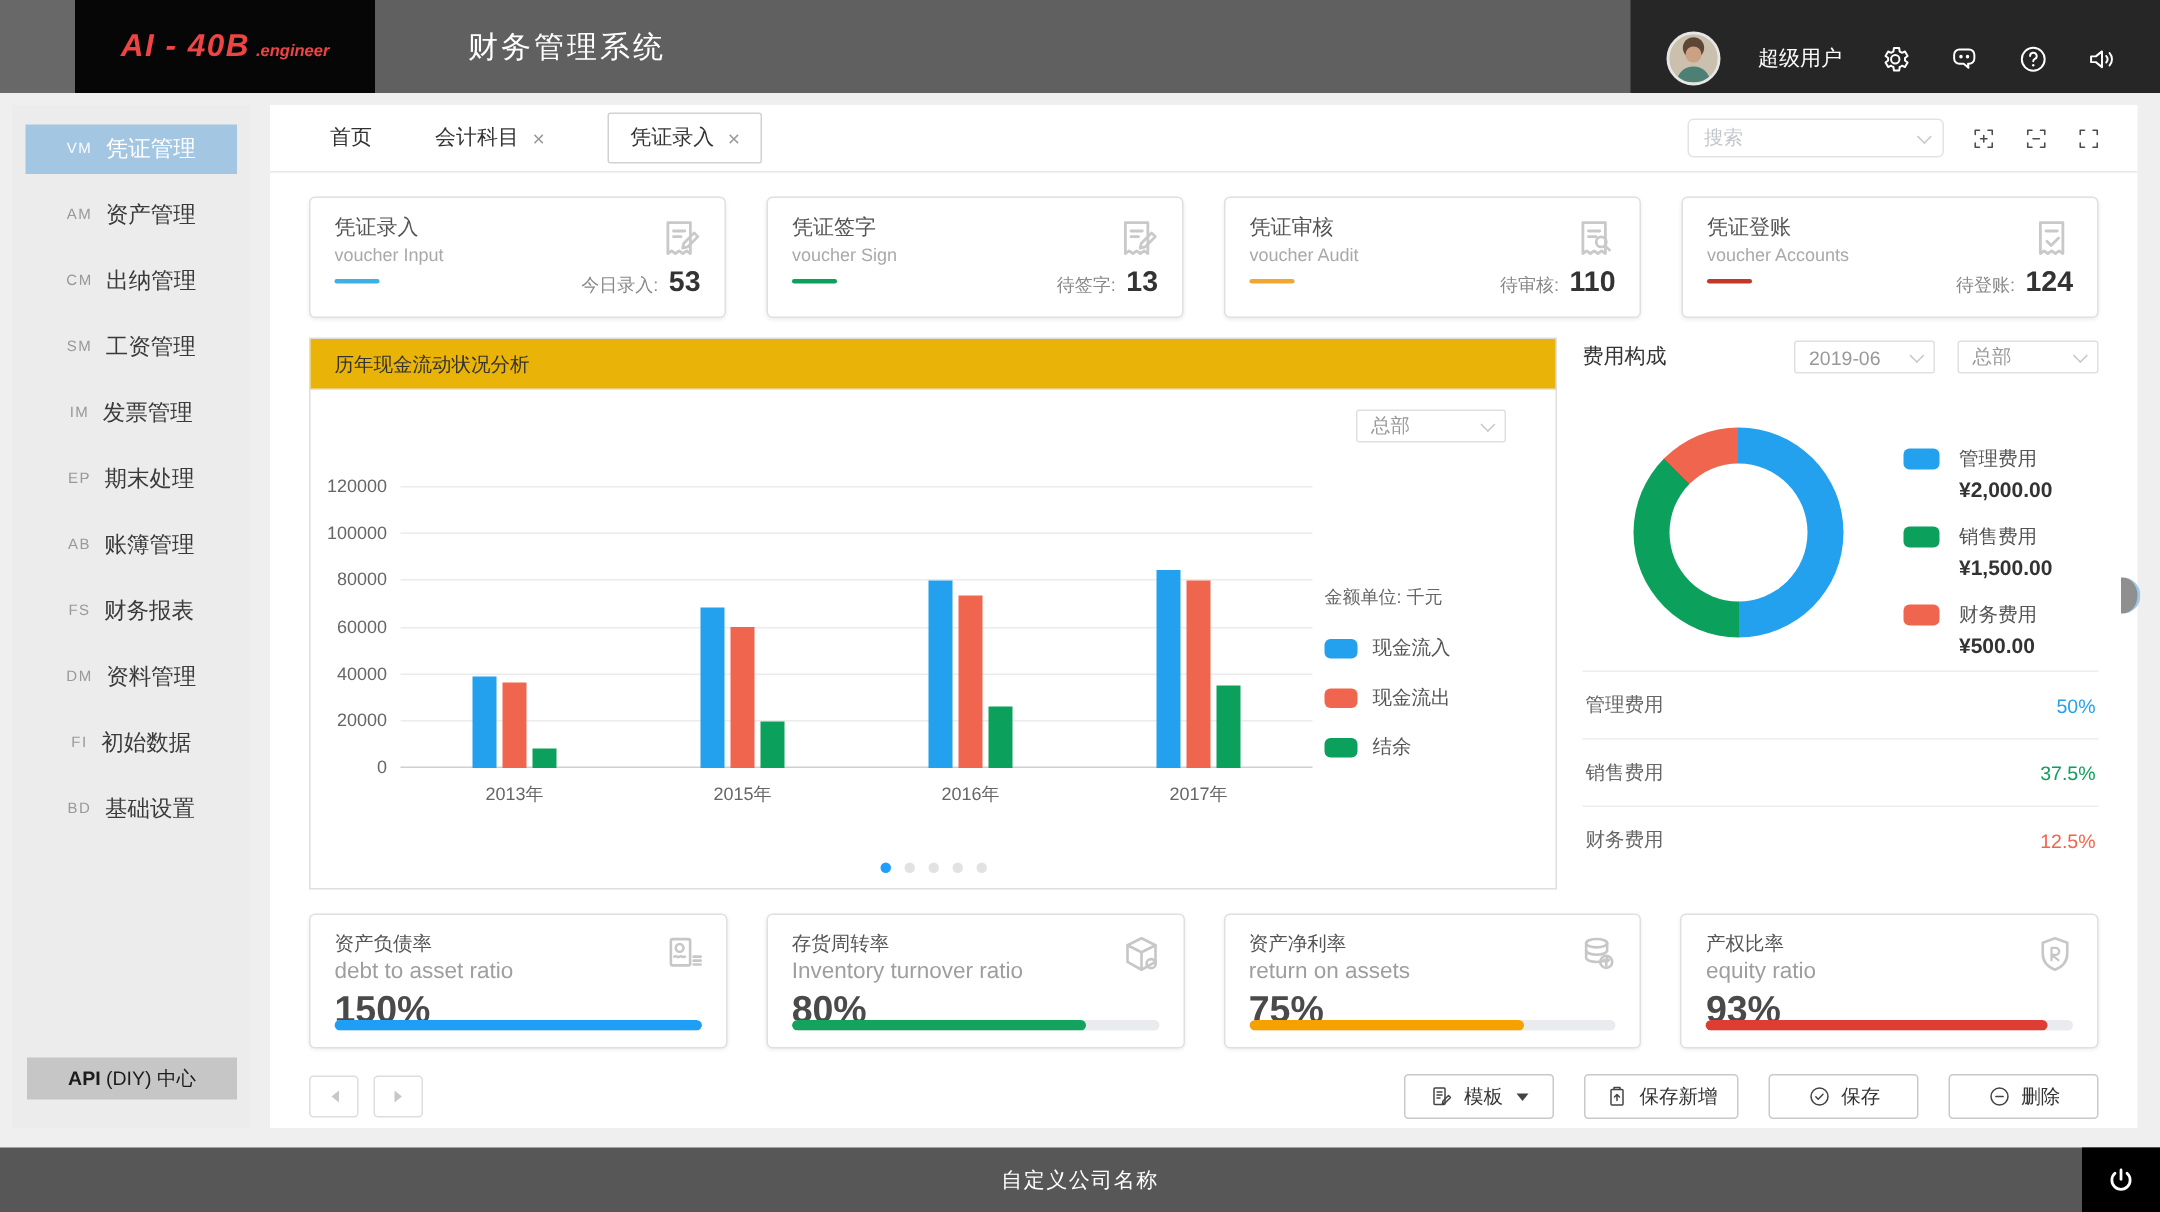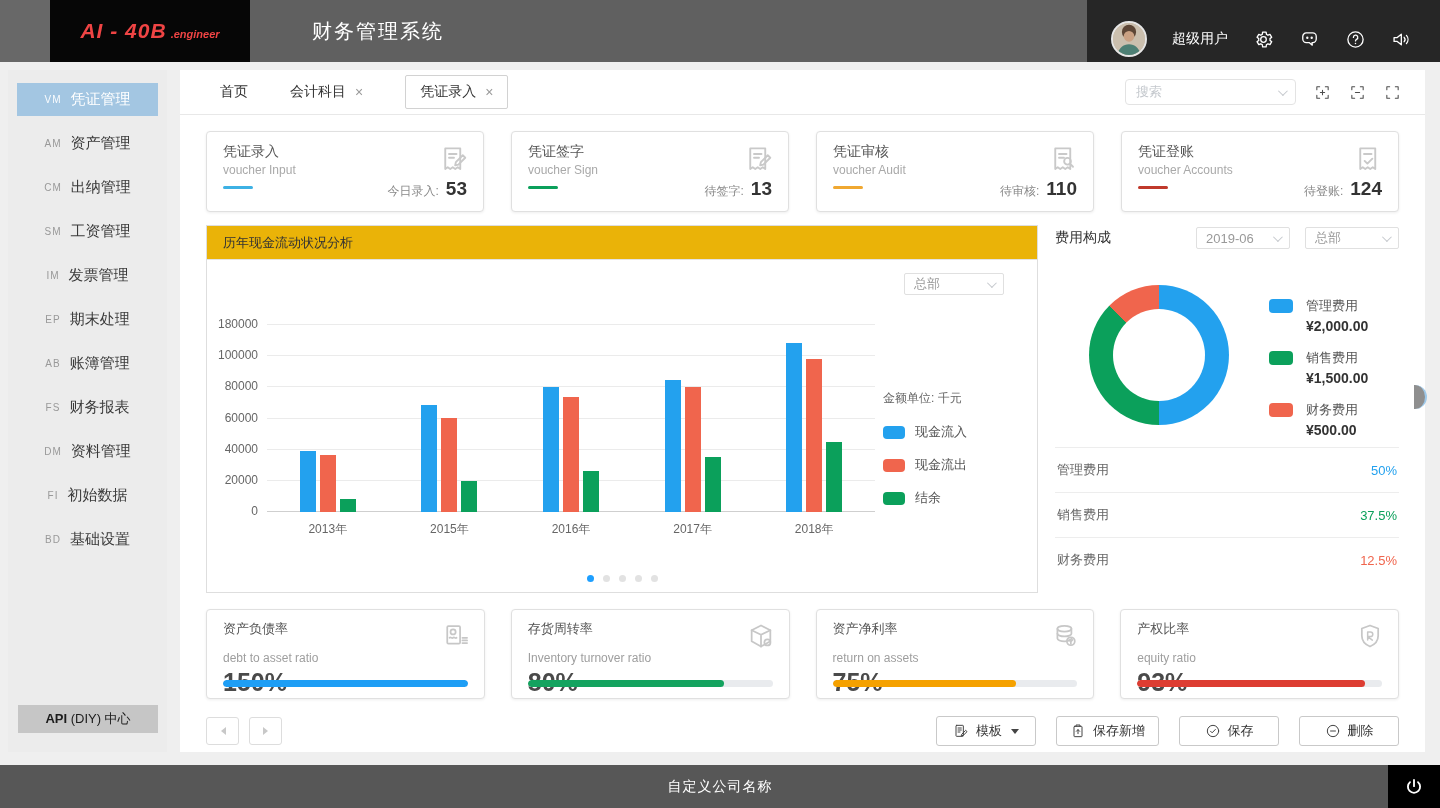--- a/index.html
+++ b/index.html
@@ -99,21 +99,21 @@
   .dl-amount { font-size:14px; color:#333; font-weight:bold; margin-top:3px; }
   .ep-rows { position:absolute; left:0; right:0; top:222px; }
   .ep-row { height:45px; display:flex; align-items:center; justify-content:space-between; border-top:1px solid #ededed; font-size:13px; padding:0 2px; }
   .ep-row .name { color:#666; }
   .carousel-next { position:absolute; right:-28px; top:160px; width:13px; height:24px; background:#8f8f8f; border-radius:0 12px 12px 0; border-right:2px solid #9ec9ea; cursor:pointer; }
 
   
   .ratio-row { display:flex; gap:26px; margin-bottom:17px; }
   .ratio-card { flex:1; height:90px; border:1px solid #e0e0e0; border-radius:4px; box-shadow:0 1px 3px rgba(0,0,0,.07); position:relative; padding:10px 16px; background:#fff; }
   .rc-title { font-size:13px; color:#555; }
-  .rc-en { font-size:12px; color:#9e9e9e; margin-top:13px; }
+  .rc-en { font-size:15px; color:#9e9e9e; margin-top:1px; }
   .rc-value { font-size:25px; font-weight:bold; color:#4a4a4a; margin-top:3px; }
   .rc-icon { position:absolute; top:12px; right:14px; width:28px; height:28px; color:#c7c7c7; }
   .rc-track { position:absolute; left:16px; right:16px; bottom:11px; height:7px; border-radius:4px; background:#e9ebee; overflow:hidden; }
   .rc-fill { height:100%; border-radius:4px; }
 
   
   .action-row { display:flex; align-items:center; }
   .pager { display:flex; gap:10px; }
   .pager-btn { width:33px; height:28px; border:1px solid #ddd; border-radius:3px; background:#fff; color:#c8c8c8; display:flex; align-items:center; justify-content:center; cursor:pointer; }
   .pager-btn .ic { width:8px; height:10px; }
@@ -365,21 +365,21 @@
                   <div class="y-label" style="bottom: 16.6667%;">20000</div>
                   <div class="grid-line" style="bottom: 33.3333%;"></div>
                   <div class="y-label" style="bottom: 33.3333%;">40000</div>
                   <div class="grid-line" style="bottom: 50%;"></div>
                   <div class="y-label" style="bottom: 50%;">60000</div>
                   <div class="grid-line" style="bottom: 66.6667%;"></div>
                   <div class="y-label" style="bottom: 66.6667%;">80000</div>
                   <div class="grid-line" style="bottom: 83.3333%;"></div>
                   <div class="y-label" style="bottom: 83.3333%;">100000</div>
                   <div class="grid-line" style="bottom: 100%;"></div>
-                  <div class="y-label" style="bottom: 100%;">180000</div>
+                  <div class="y-label" style="bottom: 100%;">120000</div>
                   <div class="bar-groups">
                     <div class="bar-group">
                       <div class="bar" style="height: 32.5%; background: rgb(35, 161, 238);"></div>
                       <div class="bar" style="height: 30.4167%; background: rgb(240, 101, 77);"></div>
                       <div class="bar" style="height: 7.08333%; background: rgb(11, 160, 91);"></div>
                       <div class="bar-x">2013年</div>
                     </div>
                     <div class="bar-group">
                       <div class="bar" style="height: 57.0833%; background: rgb(35, 161, 238);"></div>
                       <div class="bar" style="height: 50.4167%; background: rgb(240, 101, 77);"></div>
@@ -390,26 +390,20 @@
                       <div class="bar" style="height: 67.0833%; background: rgb(35, 161, 238);"></div>
                       <div class="bar" style="height: 61.6667%; background: rgb(240, 101, 77);"></div>
                       <div class="bar" style="height: 22.0833%; background: rgb(11, 160, 91);"></div>
                       <div class="bar-x">2016年</div>
                     </div>
                     <div class="bar-group">
                       <div class="bar" style="height: 70.4167%; background: rgb(35, 161, 238);"></div>
                       <div class="bar" style="height: 67.0833%; background: rgb(240, 101, 77);"></div>
                       <div class="bar" style="height: 29.5833%; background: rgb(11, 160, 91);"></div>
                       <div class="bar-x">2017年</div>
-                    </div>
-                    <div class="bar-group">
-                      <div class="bar" style="height: 90.4167%; background: rgb(35, 161, 238);"></div>
-                      <div class="bar" style="height: 82.0833%; background: rgb(240, 101, 77);"></div>
-                      <div class="bar" style="height: 37.5%; background: rgb(11, 160, 91);"></div>
-                      <div class="bar-x">2018年</div>
                     </div>
                   </div>
                 </div>
               <div class="bar-legend" id="bar-legend">
                   <div class="bl-unit">金额单位: 千元</div>
                   <div class="bl-item">
                     <span class="bl-swatch" style="background: rgb(35, 161, 238);"></span>
                     <span>现金流入</span>
                   </div>
                   <div class="bl-item">

